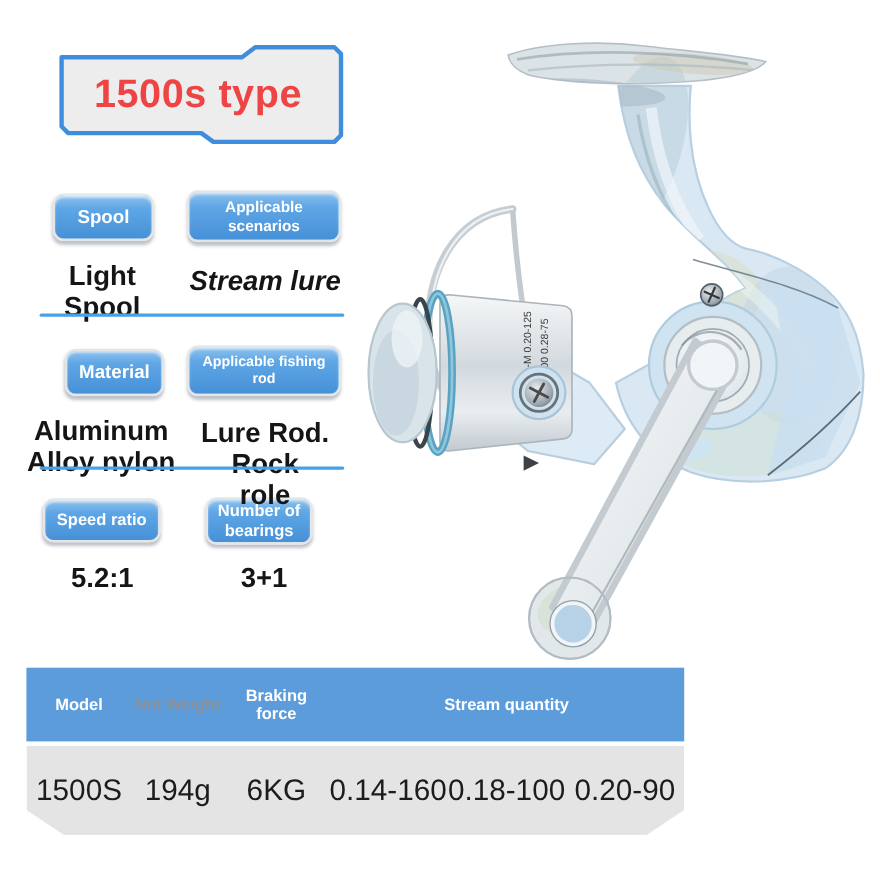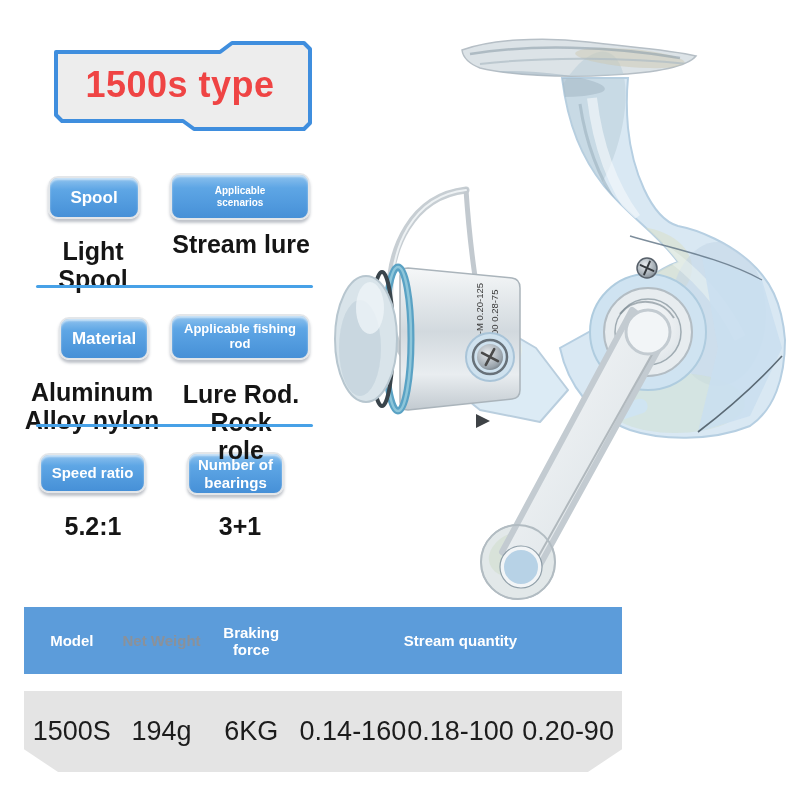--- a/index.html
+++ b/index.html
@@ -13,46 +13,46 @@
       text-align:center;font-size:36px;font-weight:bold;color:#ef4444;letter-spacing:.5px;}
 
   
   .badge{position:absolute;display:flex;align-items:center;justify-content:center;
       text-align:center;white-space:pre-line;color:#ffffff;font-weight:bold;
       border-radius:10px;border:2px solid #e3e6e9;box-sizing:border-box;
       background:linear-gradient(180deg,#8ec2ee 0%,#5ea6e5 30%,#4690d7 100%);
       box-shadow:0 3px 3px rgba(110,120,135,.45), inset 0 2px 2px rgba(255,255,255,.55);
       line-height:1.15;}
   .b1{left:48px;top:176px;width:92px;height:43px;font-size:17px;}
-  .b2{left:170px;top:173px;width:140px;height:47px;font-size:10px;}
+  .b2{left:170px;top:173px;width:140px;height:47px;font-size:14px;}
   .b3{left:48px;top:317px;width:90px;height:43px;font-size:17px;margin-left:11px;}
   .b4{left:170px;top:314px;width:140px;height:46px;font-size:13px;}
   .b5{left:39px;top:453px;width:107px;height:40px;font-size:15px;}
   .b6{left:187px;top:452px;width:97px;height:43px;font-size:15px;}
 
   .val{position:absolute;text-align:center;white-space:pre-line;font-weight:bold;
       color:#151515;font-size:25px;line-height:1.12;}
   .v1{left:27px;top:237px;width:132px;}
-  .v2{left:168px;top:230px;width:146px;}
+  .v2{left:168px;top:242px;width:146px;font-style:italic;}
   .v3{left:20px;top:378px;width:144px;}
   .v4{left:164px;top:380px;width:154px;}
   .v5{left:43px;top:512px;width:100px;}
   .v6{left:190px;top:512px;width:100px;}
 
   .hr{position:absolute;left:36px;width:277px;height:3px;background:#47a1e7;border-radius:2px;}
   .hr1{top:285px;} .hr2{top:424px;}
 
   
   .spec-table{position:absolute;left:24px;top:607px;width:598px;}
   .thead{display:flex;height:67px;background:#5c9cda;align-items:center;}
   .th{color:#ffffff;font-weight:bold;font-size:15px;text-align:center;}
   .th.dim{color:#8b9199;}
   .c1{width:16%;} .c2{width:14%;} .c3{width:16%;} .cw{width:54%;}
   .c4,.c5,.c6{width:18%;}
-  .trow{display:flex;height:81px;margin-top:17px;background:#e4e4e4;align-items:center;
+  .trow{display:flex;height:81px;margin-top:4px;background:#e4e4e4;align-items:center;
       clip-path:polygon(0 0,100% 0,100% 72%,94.3% 100%,5.7% 100%,0 72%);}
   .td{font-size:27px;color:#1c1c1c;text-align:center;}
 
   
   .reel{position:absolute;left:330px;top:18px;width:460px;height:585px;}
 </style>
 </head>
 <body>
 
 <div class="page">

